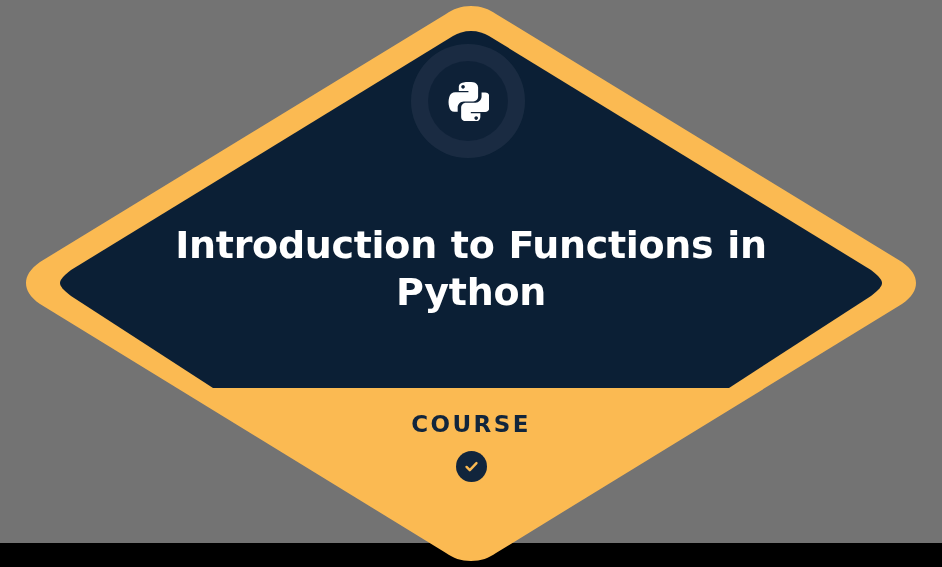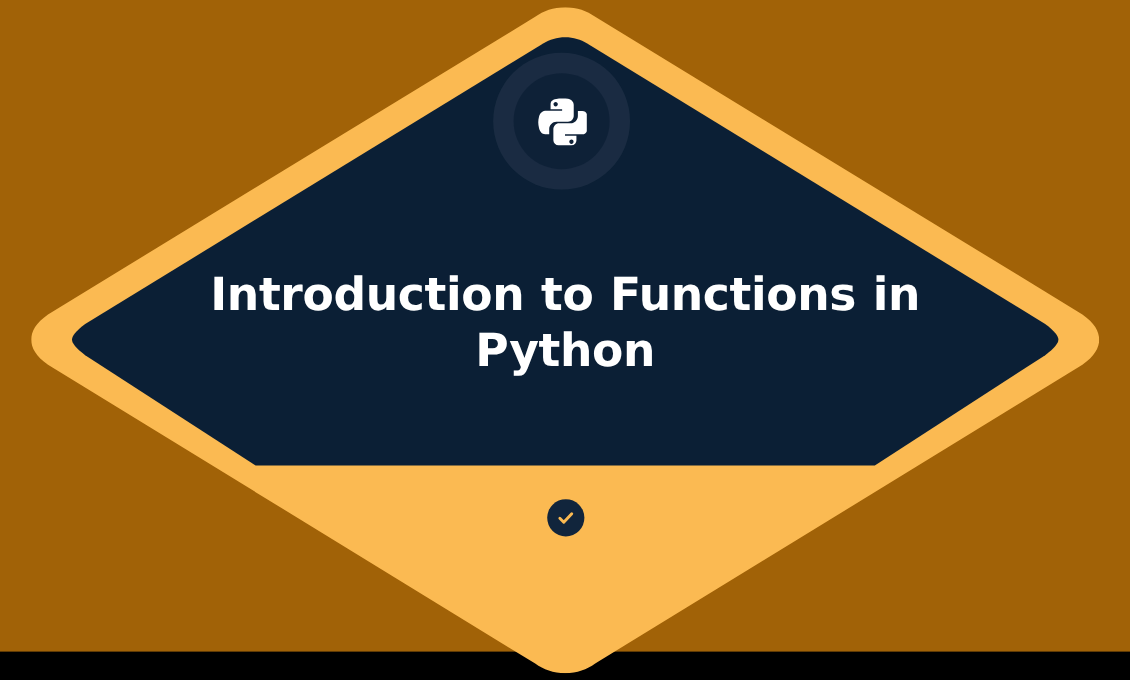--- a/index.html
+++ b/index.html
@@ -12,21 +12,21 @@
     width: 942px;
     height: 567px;
     overflow: hidden;
     font-family: "DejaVu Sans", sans-serif;
   }
 
   .badge-stage {
     position: relative;
     width: 942px;
     height: 543px;
-    background: #a16207;
+    background: #737373;
   }
 
   .badge-svg {
     position: absolute;
     left: 0;
     top: 0;
     width: 942px;
     height: 567px;
     display: block;
   }
@@ -178,20 +178,21 @@
           <path fill="#ffffff" d="M52.4 19.2v6.7c0 5.2-4.4 9.6-9.4 9.6h-15c-4.1 0-7.5 3.5-7.5 7.7v14.4c0 4.1 3.6 6.5 7.5 7.7 4.7 1.4 9.3 1.6 15 0 3.8-1.1 7.5-3.3 7.5-7.7v-5.8H35.6v-1.9h22.5c4.4 0 6-3.1 7.5-7.6 1.6-4.7 1.5-9.2 0-15.3-1.1-4.3-3.1-7.6-7.5-7.6h-5.7zM44 56.7c1.6 0 2.8 1.2 2.8 2.8 0 1.6-1.2 2.9-2.8 2.9-1.5 0-2.8-1.3-2.8-2.9 0-1.5 1.3-2.8 2.8-2.8z"></path>
         </svg>
       </div>
     </div>
 
     <div class="title-block">
       <h1 class="course-title">Introduction to Functions in Python</h1>
     </div>
 
     <div class="status-block">
+      <div class="status-text">COURSE</div>
       <div class="check-wrap">
         <div class="check-badge">
           <svg width="17" height="17" viewBox="0 0 24 24" aria-hidden="true">
             <path d="M5 12.6 L9.6 17.2 L19 7.2" fill="none" stroke="#fbba52" stroke-width="3.4" stroke-linecap="round" stroke-linejoin="round"></path>
           </svg>
         </div>
       </div>
     </div>
 
   </div>

